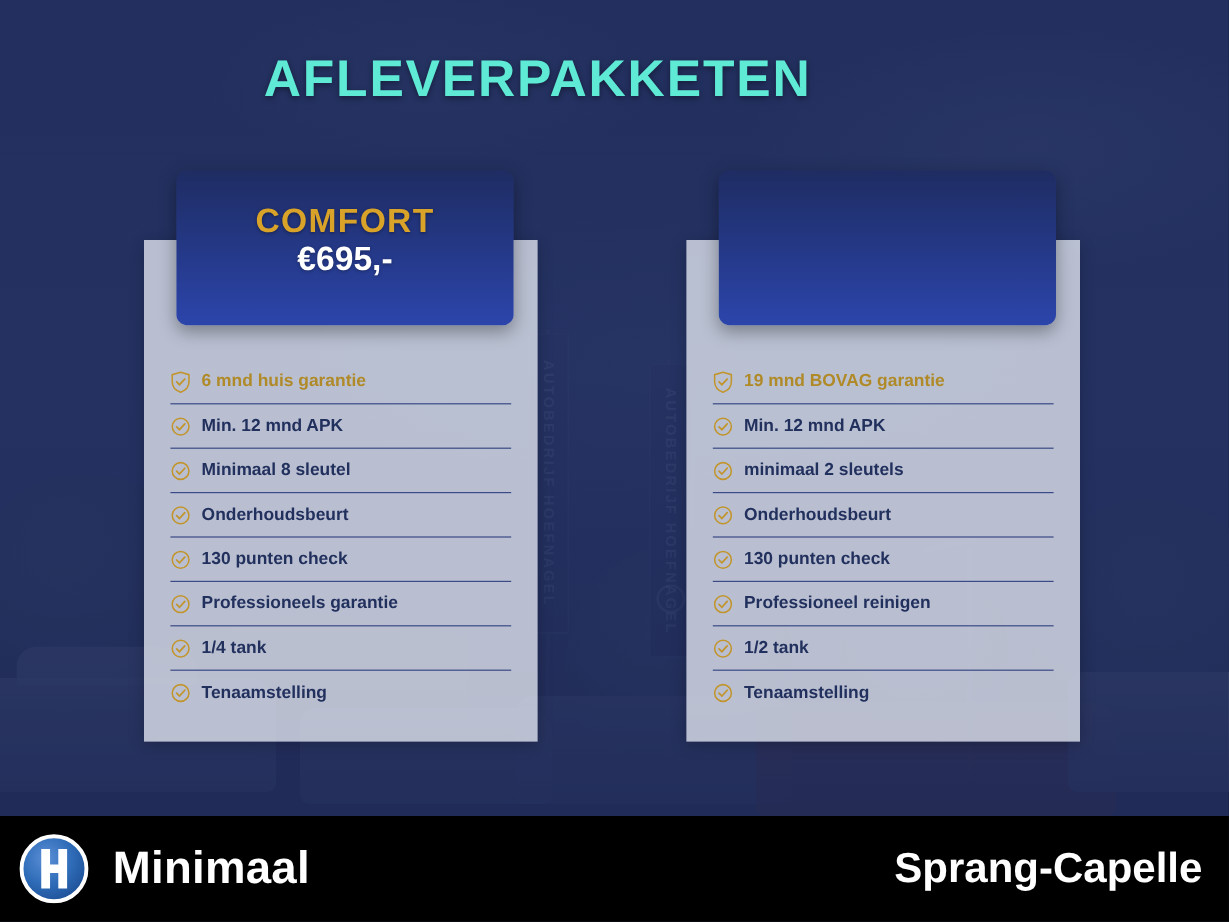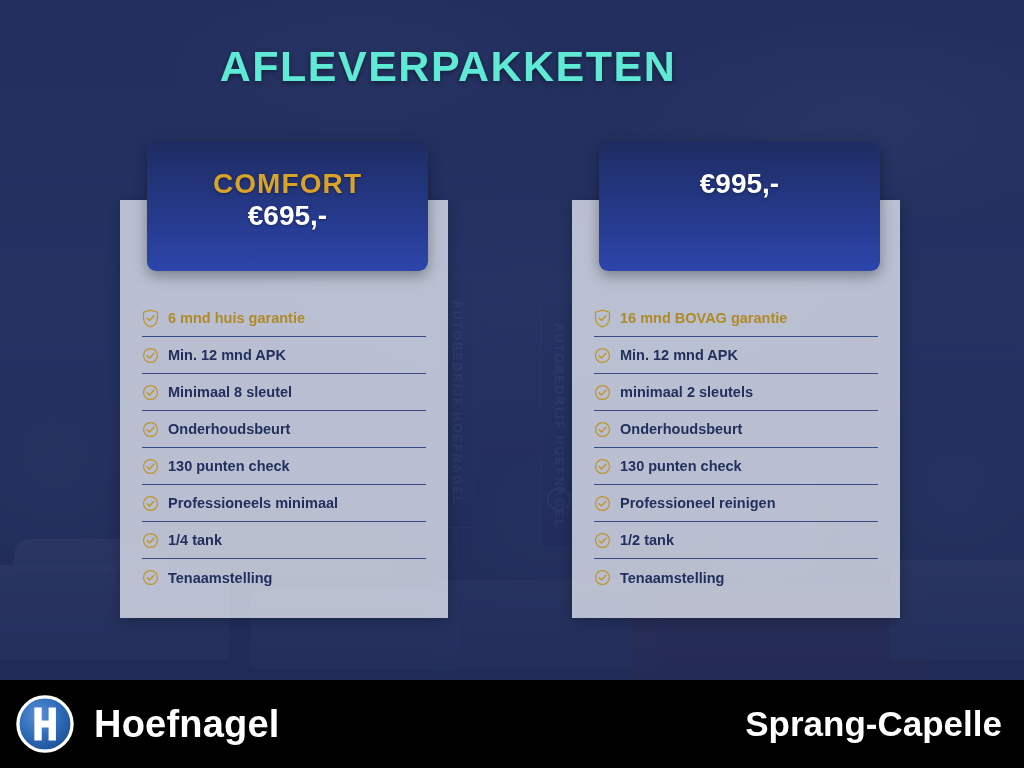--- a/index.html
+++ b/index.html
@@ -261,21 +261,21 @@
             <path d="M6.1 11.2 L8.9 14 L14.1 8.3" fill="none" stroke="#c2952c" stroke-width="1.7" stroke-linecap="round"></path>
           </svg>
           <span class="label">130 punten check</span>
         </div>
 
         <div class="feature">
           <svg class="icon" viewBox="0 0 20 22">
             <circle cx="10" cy="11" r="8.2" fill="none" stroke="#c2952c" stroke-width="1.5"></circle>
             <path d="M6.1 11.2 L8.9 14 L14.1 8.3" fill="none" stroke="#c2952c" stroke-width="1.7" stroke-linecap="round"></path>
           </svg>
-          <span class="label">Professioneels minimaal</span>
+          <span class="label">Professioneels garantie</span>
         </div>
 
         <div class="feature">
           <svg class="icon" viewBox="0 0 20 22">
             <circle cx="10" cy="11" r="8.2" fill="none" stroke="#c2952c" stroke-width="1.5"></circle>
             <path d="M6.1 11.2 L8.9 14 L14.1 8.3" fill="none" stroke="#c2952c" stroke-width="1.7" stroke-linecap="round"></path>
           </svg>
           <span class="label">1/4 tank</span>
         </div>
 
@@ -298,21 +298,21 @@
 
   <div class="card right">
     <div class="card-body">
       <div class="feature-list">
 
         <div class="feature highlight">
           <svg class="icon" viewBox="0 0 20 22">
             <path d="M10 1.2 L18.2 3.6 V10.4 C18.2 15.6 14.6 19.3 10 20.8 C5.4 19.3 1.8 15.6 1.8 10.4 V3.6 Z" fill="none" stroke="#c2952c" stroke-width="1.5"></path>
             <path d="M6.1 10.6 L8.9 13.4 L14.1 7.9" fill="none" stroke="#c2952c" stroke-width="1.7" stroke-linecap="round"></path>
           </svg>
-          <span class="label">16 mnd BOVAG garantie</span>
+          <span class="label">19 mnd BOVAG garantie</span>
         </div>
 
         <div class="feature">
           <svg class="icon" viewBox="0 0 20 22">
             <circle cx="10" cy="11" r="8.2" fill="none" stroke="#c2952c" stroke-width="1.5"></circle>
             <path d="M6.1 11.2 L8.9 14 L14.1 8.3" fill="none" stroke="#c2952c" stroke-width="1.7" stroke-linecap="round"></path>
           </svg>
           <span class="label">Min. 12 mnd APK</span>
         </div>
 
@@ -361,35 +361,34 @@
             <circle cx="10" cy="11" r="8.2" fill="none" stroke="#c2952c" stroke-width="1.5"></circle>
             <path d="M6.1 11.2 L8.9 14 L14.1 8.3" fill="none" stroke="#c2952c" stroke-width="1.7" stroke-linecap="round"></path>
           </svg>
           <span class="label">Tenaamstelling</span>
         </div>
 
       </div>
     </div>
 
     <div class="card-header">
-      <div class="card-price">€995,-</div>
     </div>
   </div>
 
   <div class="footer">
     <div class="brand">
       <svg class="brand-logo" viewBox="0 0 60 60">
         <defs>
           <radialGradient id="lg" cx="38%" cy="34%" r="72%">
             <stop offset="0%" stop-color="#5b8fd6"></stop>
             <stop offset="55%" stop-color="#2f6cb8"></stop>
             <stop offset="100%" stop-color="#1d4f95"></stop>
           </radialGradient>
         </defs>
         <circle cx="30" cy="30" r="28" fill="url(#lg)" stroke="#ffffff" stroke-width="3.4"></circle>
         <path d="M19 13 h7.6 v13.3 h7.1 V13 h7.6 v34 h-7.6 V33.6 h-7.1 V47 H19 Z" fill="#ffffff"></path>
       </svg>
-      <div class="brand-name">Hoefnagel</div>
+      <div class="brand-name">Minimaal</div>
     </div>
     <div class="footer-location">Sprang-Capelle</div>
   </div>
 
 </div>
 
 </body></html>

